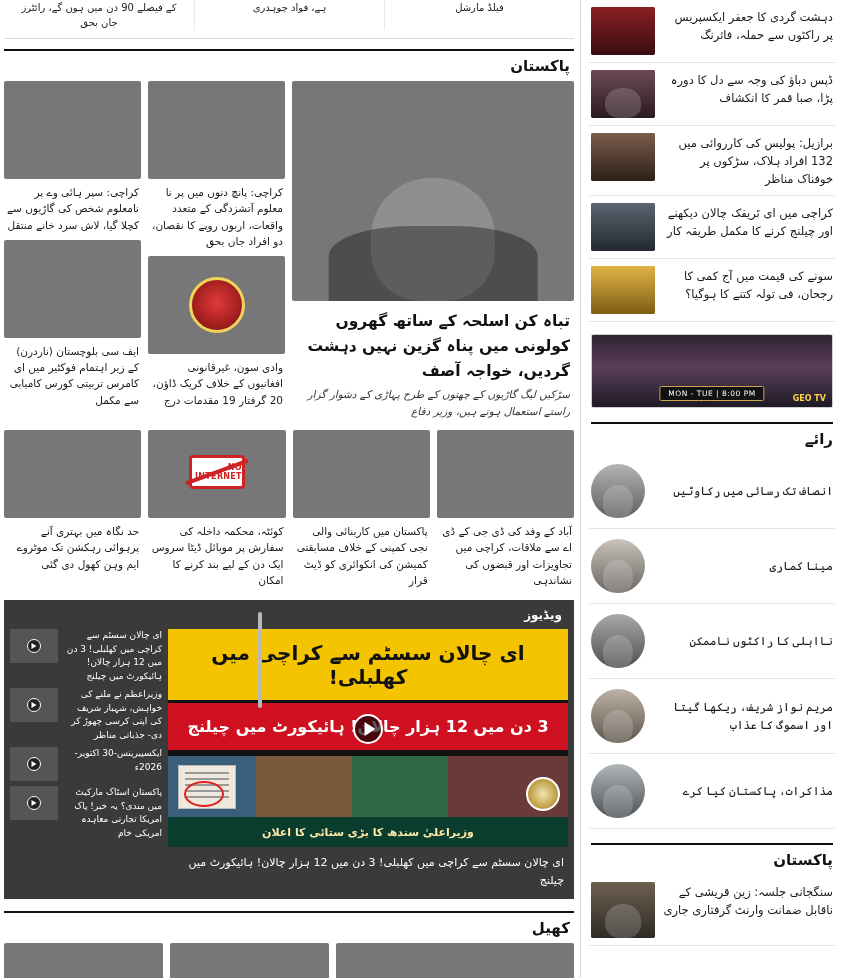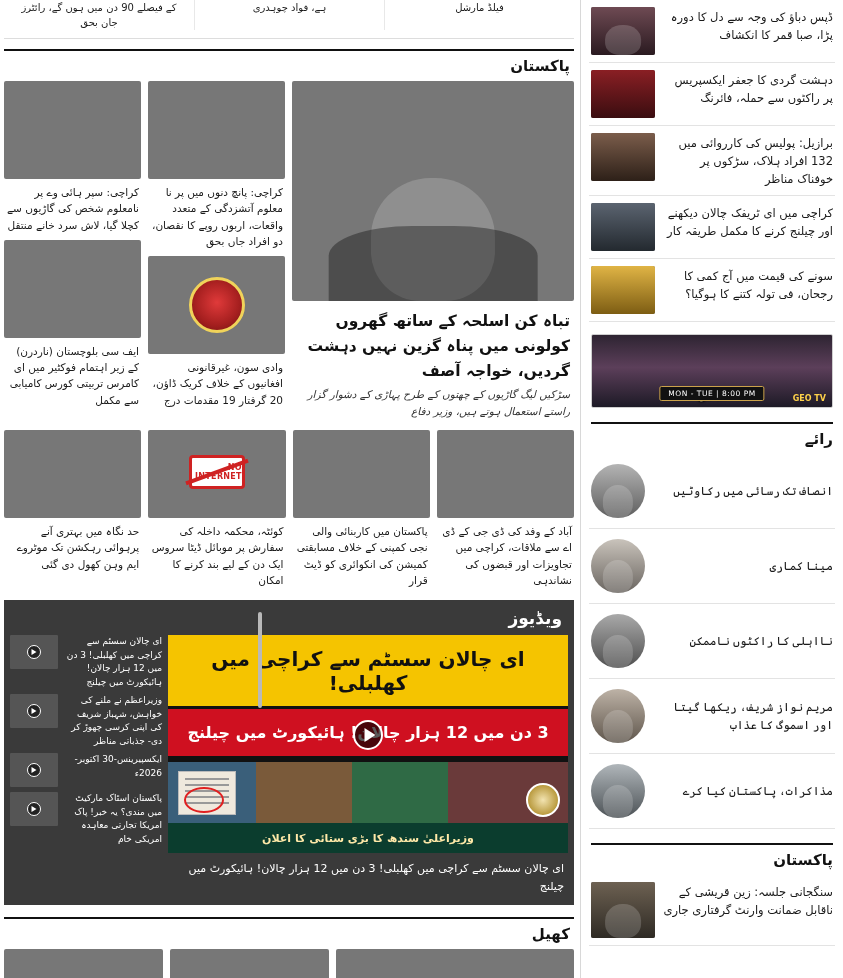--- a/index.html
+++ b/index.html
@@ -152,21 +152,21 @@
   .row4 .card { flex: 1 1 25%; }
   .row4 .card .ph { height: 88px; }
 
   
   .videos {
     margin-top: 12px;
     background: #3a3a3a;
     padding: 6px;
   }
   .videos .vhead {
-    color: #fff; font-size: 17px; font-weight: bold; text-align: right;
+    color: #fff; font-size: 12px; font-weight: bold; text-align: right;
     padding: 2px 6px 7px 6px;
   }
   .vbody { display: flex; flex-direction: row; gap: 6px; }
   .vlist { flex: 0 0 152px; display: flex; flex-direction: column; gap: 5px; }
   .vrow { display: flex; flex-direction: row; gap: 6px; align-items: flex-start; }
   .vrow .vtxt { flex: 1 1 auto; color: #fff; font-size: 9px; line-height: 1.5; text-align: right; }
   .vrow .vthumb {
     flex: 0 0 48px; width: 48px; height: 34px; position: relative;
     background: #555; overflow: hidden; border-radius: 1px;
   }
@@ -308,31 +308,31 @@
 </head>
 <body>
 
 <div class="page">
 
   <aside class="sidebar">
 
     <div class="side-list">
 
       <div class="side-item">
+        <div class="txt">دہشت گردی کا جعفر ایکسپریس پر راکٹوں سے حملہ، فائرنگ</div>
+        <div class="thumb">
+          <div class="g img-rally"></div>
+        </div>
+      </div>
+
+      <div class="side-item">
         <div class="txt">ڈپس دباؤ کی وجہ سے دل کا دورہ پڑا، صبا قمر کا انکشاف</div>
         <div class="thumb">
           <div class="g img-woman1"></div>
             <div class="face"></div>
-        </div>
-      </div>
-
-      <div class="side-item">
-        <div class="txt">دہشت گردی کا جعفر ایکسپریس پر راکٹوں سے حملہ، فائرنگ</div>
-        <div class="thumb">
-          <div class="g img-rally"></div>
         </div>
       </div>
 
       <div class="side-item">
         <div class="txt">برازیل: پولیس کی کارروائی میں 132 افراد ہلاک، سڑکوں پر خوفناک مناظر</div>
         <div class="thumb">
           <div class="g img-blast"></div>
         </div>
       </div>
 

